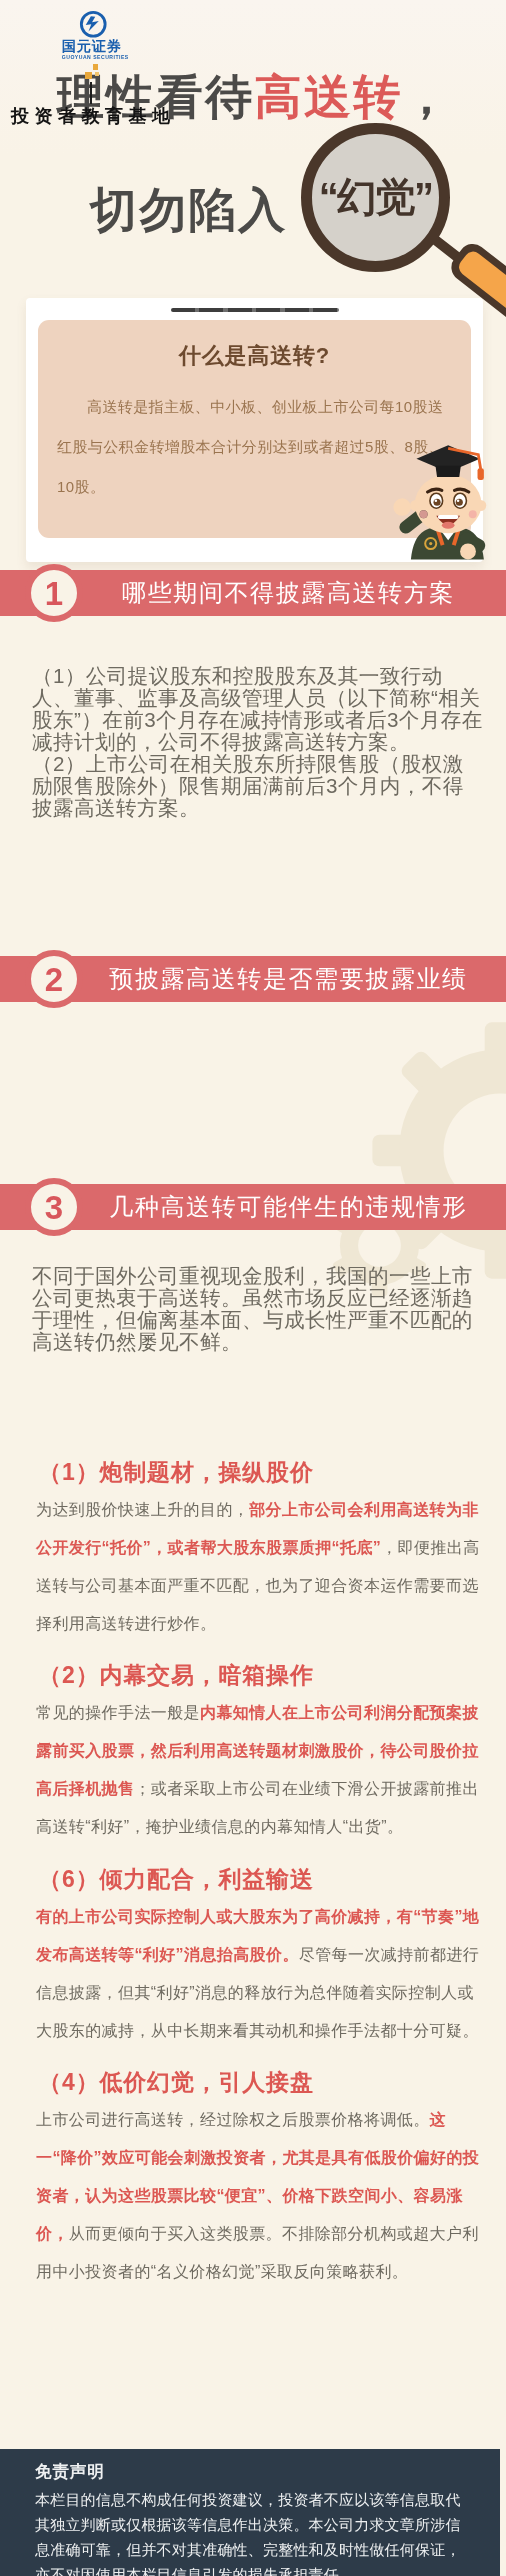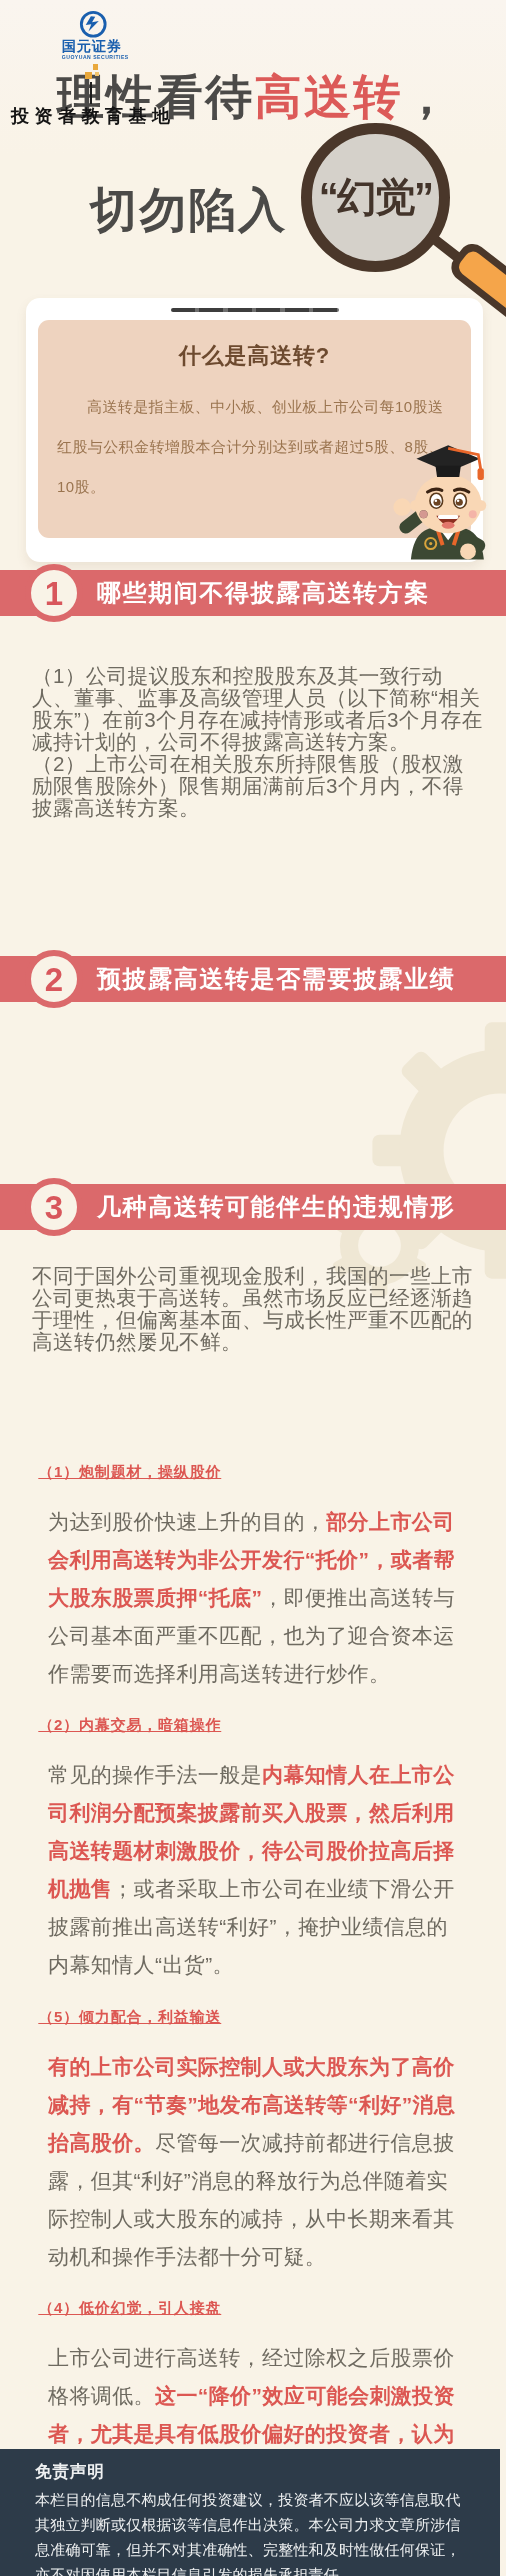--- a/index.html
+++ b/index.html
@@ -30,51 +30,51 @@
   .lens{
     position:absolute;left:301px;top:123px;width:127px;height:127px;border-radius:50%;
     border:11px solid #4a372a;background:#d5d1ca;z-index:3;
     display:flex;align-items:center;justify-content:center;
     font-size:40px;font-weight:bold;color:#43342a;letter-spacing:-1.6px;white-space:nowrap;
   }
   .lens-connector{position:absolute;left:429px;top:230px;width:44px;height:10.3px;background:#4a372a;border-radius:5.5px;transform:rotate(38deg);transform-origin:left center;z-index:2;}
   .lens-handle{position:absolute;left:458px;top:234px;width:119px;height:40px;background:#4a372a;border-radius:14.2px;transform:rotate(38deg);transform-origin:left center;z-index:2;}
   .lens-handle i{position:absolute;left:7.1px;top:7.1px;right:7.1px;bottom:7.1px;background:#f5a54a;border-radius:8.7px;display:block;}
   
-  .card{position:absolute;left:26px;top:298px;width:457px;height:264px;background:#ffffff;border-radius:14px;box-shadow:0 5.5px 11px rgba(120,90,60,.10);z-index:2;}
+  .card{position:absolute;left:26px;top:298px;width:457px;height:264px;background:#ffffff;border-radius:4px;box-shadow:0 5.5px 11px rgba(120,90,60,.10);z-index:2;}
   .card-clip{position:absolute;left:50%;transform:translateX(-50%);top:10.3px;width:168px;height:4px;border-radius:2.4px;
     background:repeating-linear-gradient(90deg,#3d3d3d 0 24px,#6e6e6e 24px 28.5px);}
   .card-inner{position:absolute;left:12px;right:12px;top:22px;bottom:24px;background:#eed3bf;border-radius:11px;padding:19px 19px;box-sizing:border-box;}
   .card-title{text-align:center;font-size:22px;font-weight:bold;color:#6d4a2f;margin:1.6px 0 16px;letter-spacing:0.8px;}
   .card-body{font-size:15px;color:#9a744f;line-height:40px;text-indent:2em;letter-spacing:0.4px;margin:0;}
   
   .mascot{position:absolute;left:391px;top:442px;width:108px;height:119px;z-index:4;}
   
   .banner{position:absolute;left:0;width:507px;height:46px;background:#db696b;z-index:3;}
   .banner-circle{
     position:absolute;left:25px;top:50%;transform:translateY(-50%);
     width:46px;height:46px;border-radius:50%;background:#f9f3e7;border:6.3px solid #db696b;
     display:flex;align-items:center;justify-content:center;
     font-size:33px;font-weight:bold;color:#d8575c;line-height:1;
   }
   .banner-title{position:absolute;left:97px;right:27px;top:50%;transform:translateY(-50%);
-    text-align:left;font-size:24px;font-weight:bold;color:#ffffff;letter-spacing:1.6px;white-space:nowrap;}
+    text-align:center;font-size:24px;font-weight:normal;color:#ffffff;letter-spacing:1.6px;white-space:nowrap;}
   .banner-1{top:570px;}
   .banner-2{top:956px;}
   .banner-3{top:1184px;}
   
   .body-text{font-size:20.6px;line-height:22px;color:#6e6a60;letter-spacing:0.4px;}
   .body-text p{margin:0;}
   .sec1-body{position:absolute;left:32px;top:665px;width:451px;z-index:2;}
   .sec2-body{position:absolute;left:57px;top:1039px;width:427px;z-index:2;}
   .sec3-intro{position:absolute;left:32px;top:1265px;width:453px;z-index:2;}
   .sec3-items{position:absolute;left:32px;top:1457px;width:453px;z-index:2;}
   .v-item{margin:0 0 17.4px;}
-  .v-head{font-size:15px;font-weight:bold;color:#dc5752;line-height:30px;margin:0 0 3.2px;padding-left:6.3px;letter-spacing:0.8px;text-decoration:underline;}
-  .v-para{font-size:21px;line-height:38px;color:#6e6a60;letter-spacing:0.4px;margin:16px;}
+  .v-head{font-size:23px;font-weight:bold;color:#dc5752;line-height:30px;margin:0 0 3.2px;padding-left:6.3px;letter-spacing:0.8px;}
+  .v-para{font-size:16px;line-height:38px;color:#6e6a60;letter-spacing:0.4px;margin:4px;}
   .run-red{color:#dc5752;font-weight:bold;}
   
   .gear-big{position:absolute;left:370px;top:1020px;z-index:0;}
   .gear-small{position:absolute;left:328px;top:1194px;z-index:0;}
   
   .footer{position:absolute;left:0;top:2449px;width:500px;height:127px;background:#2d3b49;z-index:3;
     padding:12px 35px;box-sizing:border-box;color:#eef0f1;}
   .footer-title{font-size:16.6px;font-weight:bold;margin:0 0 4px;letter-spacing:0.8px;}
   .footer-body{font-size:15px;line-height:25px;margin:0;letter-spacing:0.2px;}
 </style>
@@ -218,21 +218,21 @@
   <div class="sec3-items">
     <div class="v-item">
       <p class="v-head">（1）炮制题材，操纵股价</p>
       <p class="v-para"><span>为达到股价快速上升的目的，</span><span class="run-red">部分上市公司会利用高送转为非公开发行“托价”，或者帮大股东股票质押“托底”</span><span>，即便推出高送转与公司基本面严重不匹配，也为了迎合资本运作需要而选择利用高送转进行炒作。</span></p>
     </div>
     <div class="v-item">
       <p class="v-head">（2）内幕交易，暗箱操作</p>
       <p class="v-para"><span>常见的操作手法一般是</span><span class="run-red">内幕知情人在上市公司利润分配预案披露前买入股票，然后利用高送转题材刺激股价，待公司股价拉高后择机抛售</span><span>；或者采取上市公司在业绩下滑公开披露前推出高送转“利好”，掩护业绩信息的内幕知情人“出货”。</span></p>
     </div>
     <div class="v-item">
-      <p class="v-head">（5）倾力配合，利益输送</p>
+      <p class="v-head">（6）倾力配合，利益输送</p>
       <p class="v-para"><span class="run-red">有的上市公司实际控制人或大股东为了高价减持，有“节奏”地发布高送转等“利好”消息抬高股价。</span><span>尽管每一次减持前都进行信息披露，但其“利好”消息的释放行为总伴随着实际控制人或大股东的减持，从中长期来看其动机和操作手法都十分可疑。</span></p>
     </div>
     <div class="v-item">
       <p class="v-head">（4）低价幻觉，引人接盘</p>
       <p class="v-para"><span>上市公司进行高送转，经过除权之后股票价格将调低。</span><span class="run-red">这一“降价”效应可能会刺激投资者，尤其是具有低股价偏好的投资者，认为这些股票比较“便宜”、价格下跌空间小、容易涨价，</span><span>从而更倾向于买入这类股票。不排除部分机构或超大户利用中小投资者的“名义价格幻觉”采取反向策略获利。</span></p>
     </div>
   </div>
 
   <div class="footer">
     <p class="footer-title">免责声明</p>

